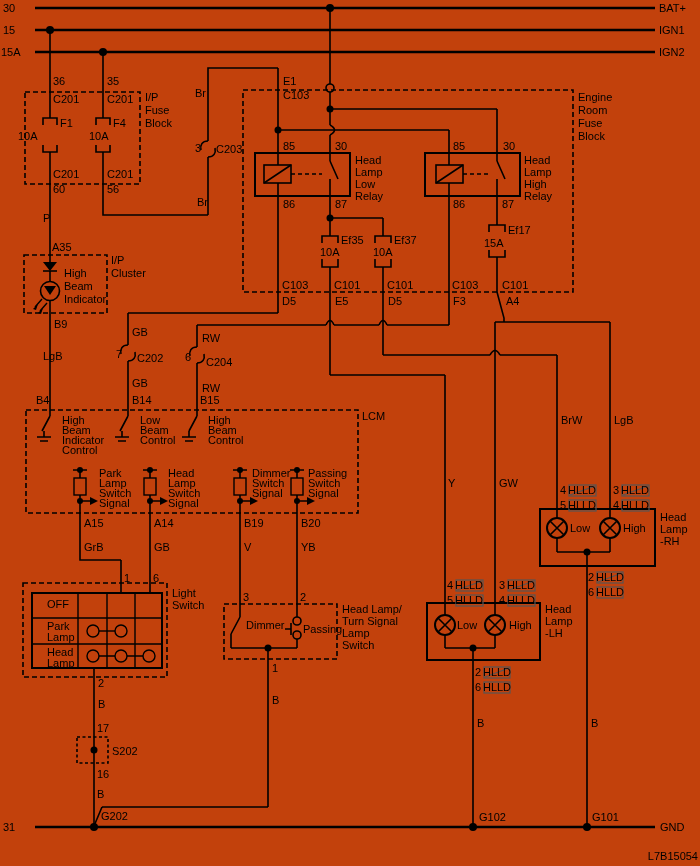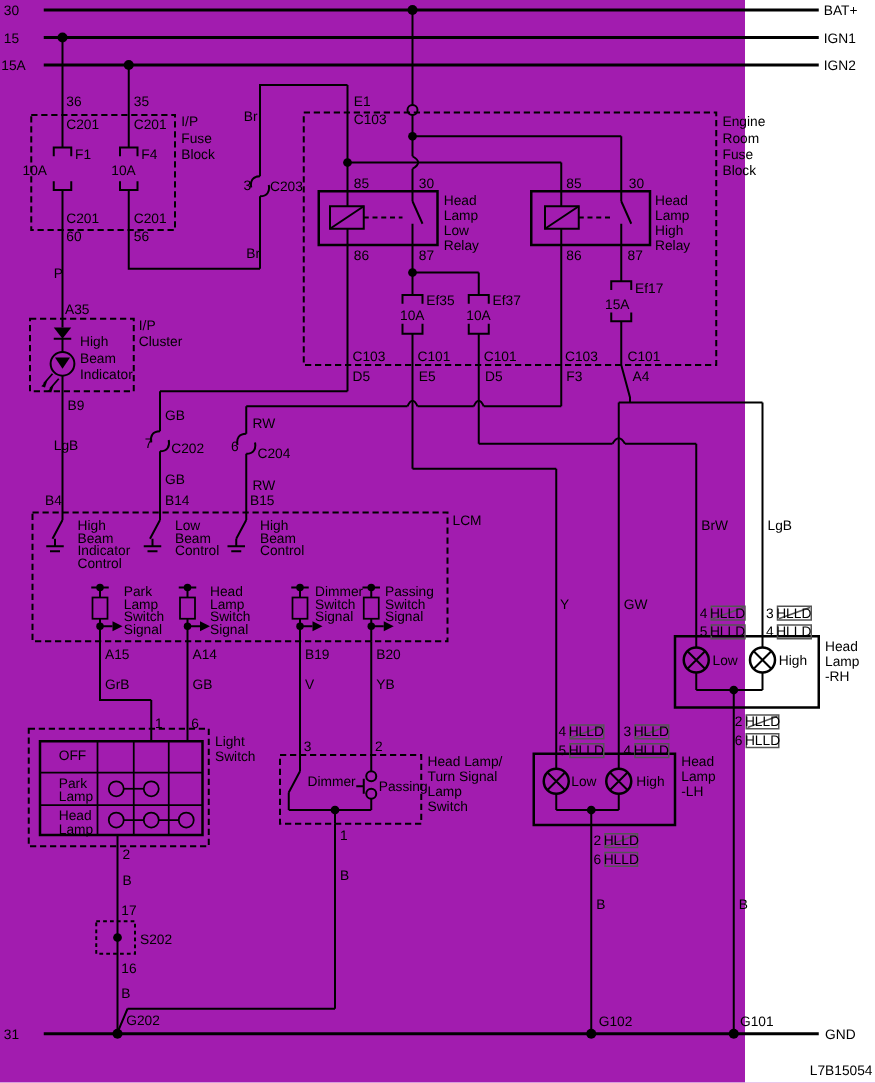--- a/index.html
+++ b/index.html
@@ -1,16 +1,16 @@
 <!DOCTYPE html>
 <html><head>
 <meta charset="utf-8">
 <style>
   html,body{margin:0;padding:0;background:#ffffff;}
-  .stage{position:relative;width:596px;height:866px;background:#a21caf;}
+  .stage{position:relative;width:700px;height:866px;background:#c2410c;}
   svg{display:block;}
   svg text{font-family:"Liberation Sans","DejaVu Sans",sans-serif;font-size:11px;fill:#000;}
   .wire{stroke:#000;stroke-width:1.6;fill:none;}
   .bus{stroke:#000;stroke-width:2.4;fill:none;}
   .boxsolid{stroke:#000;stroke-width:2;fill:none;}
   .boxdash{stroke:#000;stroke-width:1.6;fill:none;stroke-dasharray:5 3;}
   .thin{stroke:#000;stroke-width:1.4;fill:none;}
   .dot{fill:#000;stroke:none;}
   .opt{stroke:#555;stroke-width:1.2;fill:none;}
 </style>

